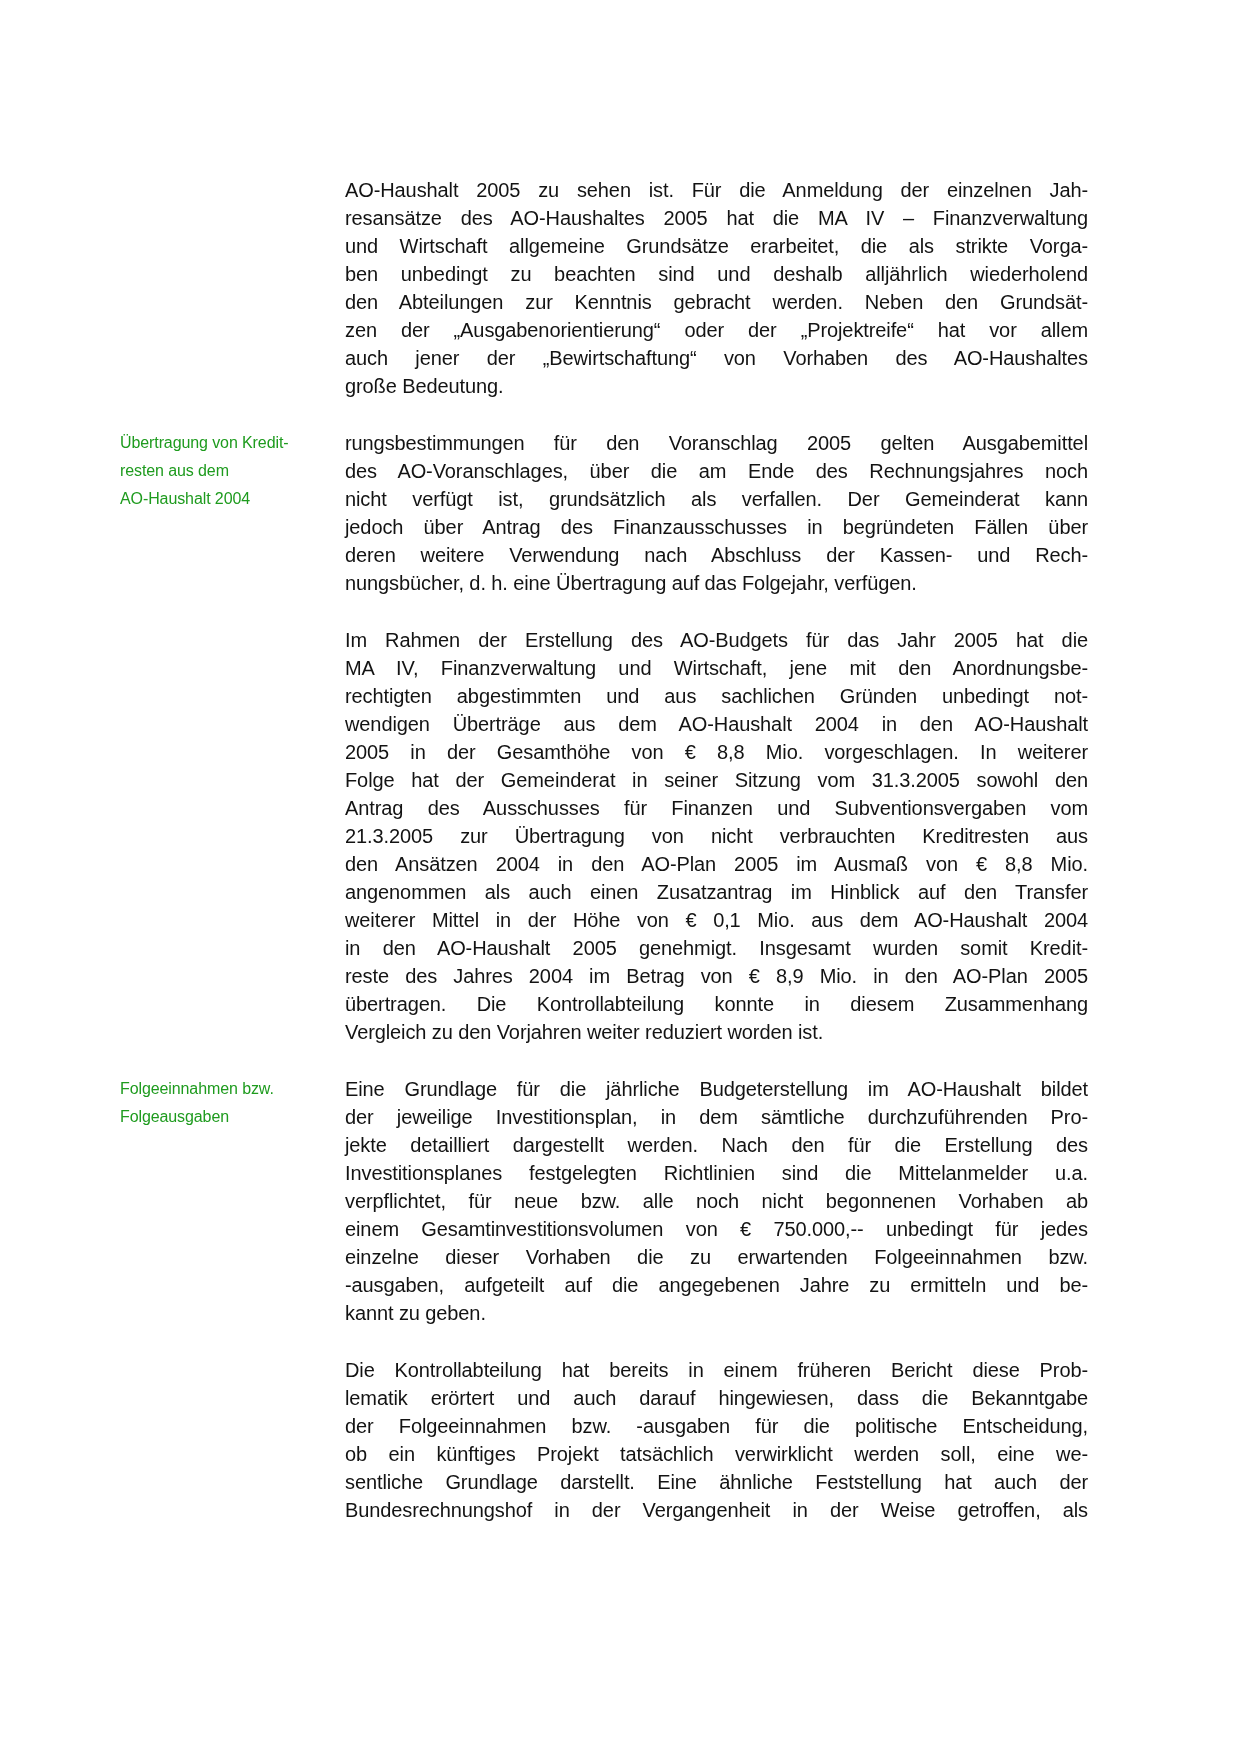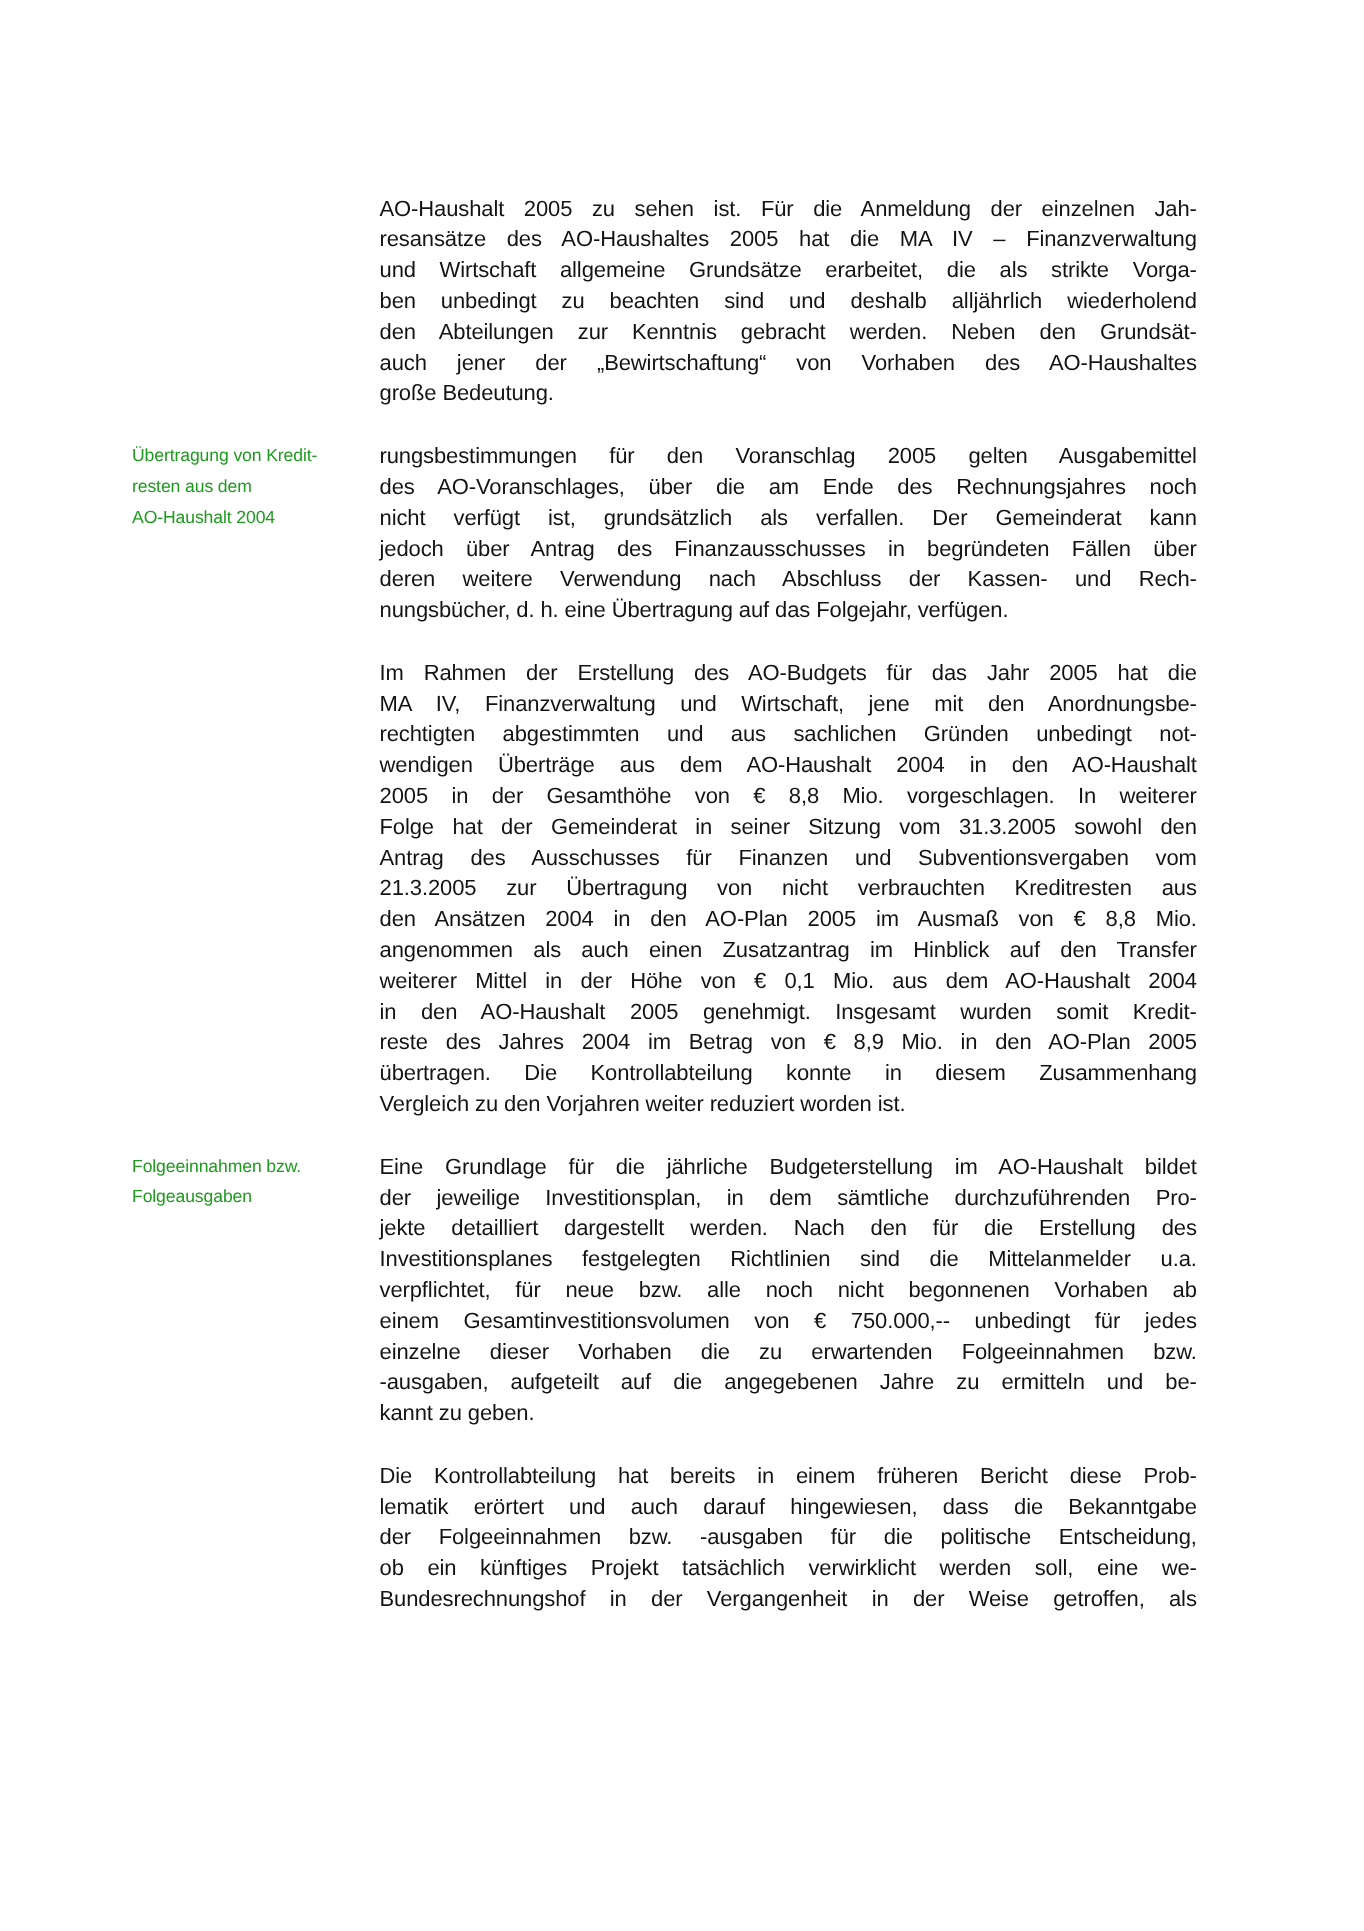--- a/index.html
+++ b/index.html
@@ -88,20 +88,21 @@
 
   <main class="content" id="paragraphs">
       <section class="row">
         <div class="margin-label"></div>
         <div class="para">
           <div class="jline">AO-Haushalt 2005 zu sehen ist. Für die Anmeldung der einzelnen Jah-</div>
           <div class="jline">resansätze des AO-Haushaltes 2005 hat die MA IV – Finanzverwaltung</div>
           <div class="jline">und Wirtschaft allgemeine Grundsätze erarbeitet, die als strikte Vorga-</div>
           <div class="jline">ben unbedingt zu beachten sind und deshalb alljährlich wiederholend</div>
           <div class="jline">den Abteilungen zur Kenntnis gebracht werden. Neben den Grundsät-</div>
+          <div class="jline">zen der „Ausgabenorientierung“ oder der „Projektreife“ hat vor allem</div>
           <div class="jline">auch jener der „Bewirtschaftung“ von Vorhaben des AO-Haushaltes</div>
           <div class="jline lastline">große Bedeutung.</div>
         </div>
       </section>
       <section class="row">
         <div class="margin-label">Übertragung von Kredit-
 resten aus dem
 AO-Haushalt 2004</div>
         <div class="para">
           <div class="jline">rungsbestimmungen für den Voranschlag 2005 gelten Ausgabemittel</div>
@@ -147,20 +148,21 @@
           <div class="jline lastline">kannt zu geben.</div>
         </div>
       </section>
       <section class="row">
         <div class="margin-label"></div>
         <div class="para">
           <div class="jline">Die Kontrollabteilung hat bereits in einem früheren Bericht diese Prob-</div>
           <div class="jline">lematik erörtert und auch darauf hingewiesen, dass die Bekanntgabe</div>
           <div class="jline">der Folgeeinnahmen bzw. -ausgaben für die politische Entscheidung,</div>
           <div class="jline">ob ein künftiges Projekt tatsächlich verwirklicht werden soll, eine we-</div>
+          <div class="jline">sentliche Grundlage darstellt. Eine ähnliche Feststellung hat auch der</div>
           <div class="jline">Bundesrechnungshof in der Vergangenheit in der Weise getroffen, als</div>
         </div>
       </section>
     </main>
 
   <footer class="page-footer">
     <div class="footer-rule"></div>
     <div class="footer-text">
       <span class="footer-ref">ZI. KA-11534/2006</span>
       <span class="footer-title">des gemeinderätlichen Kontrollausschusses</span>

